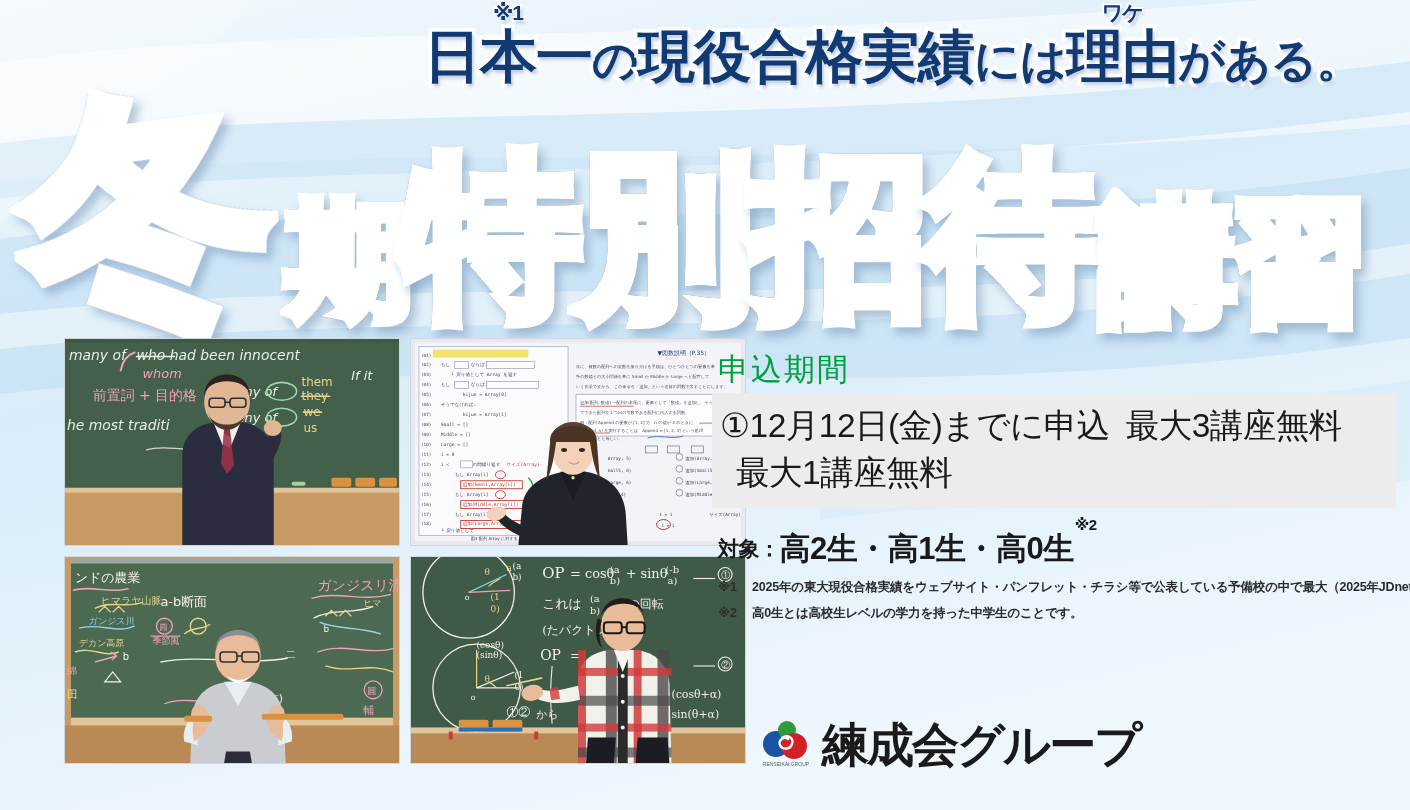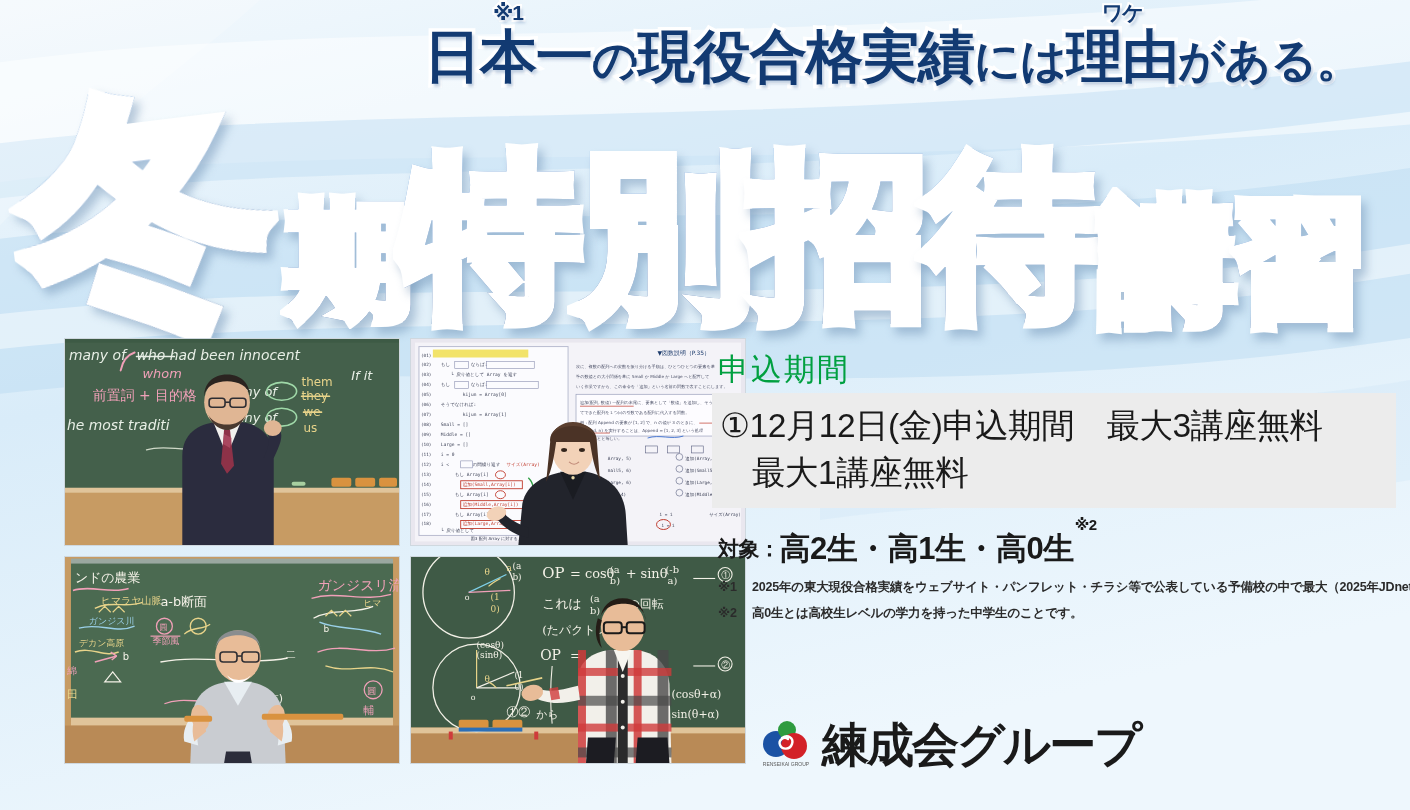--- a/index.html
+++ b/index.html
@@ -88,21 +88,21 @@
     background:#ececec;
     padding:9px 0 11px 8px;
     width:684px;
   }
   .apply-row {
     display:flex; align-items:baseline;
     font-size:33.5px; color:#1a1a1a; line-height:1.42;
     white-space:nowrap; letter-spacing:-0.5px;
   }
   .apply-left  { flex:0 0 auto; }
-  .apply-right { margin-left:32px; }
+  .apply-right { margin-left:16px; }
 
   #target-line {
     margin-top:20px; padding-left:6px;
     font-size:30px; font-weight:bold; color:#1a1a1a;
     white-space:nowrap; letter-spacing:-0.5px;
     display:flex; align-items:flex-start;
   }
   #target-label { font-size:21px; align-self:center;font-family:Liberation Mono, monospace; }
   #target-value { font-size:31px; }
   #target-sup { font-size:15px; font-weight:bold; margin-left:1px; position:relative; top:-12px; }
@@ -540,21 +540,21 @@
       </svg>
     </div>
   </div>
 
   <div id="right-col">
 
     <div id="apply-heading">申込期間</div>
 
     <div id="apply-panel">
       <div class="apply-row">
-        <span class="apply-left">①12月12日(金)申込期間</span>
+        <span class="apply-left">①12月12日(金)までに申込</span>
         <span class="apply-right">最大3講座無料</span>
       </div>
       <div class="apply-row">
         <span class="apply-right">最大1講座無料</span>
       </div>
     </div>
 
     <div id="target-line">
       <span id="target-label">対象：</span>
       <span id="target-value">高2生・高1生・高0生</span>

